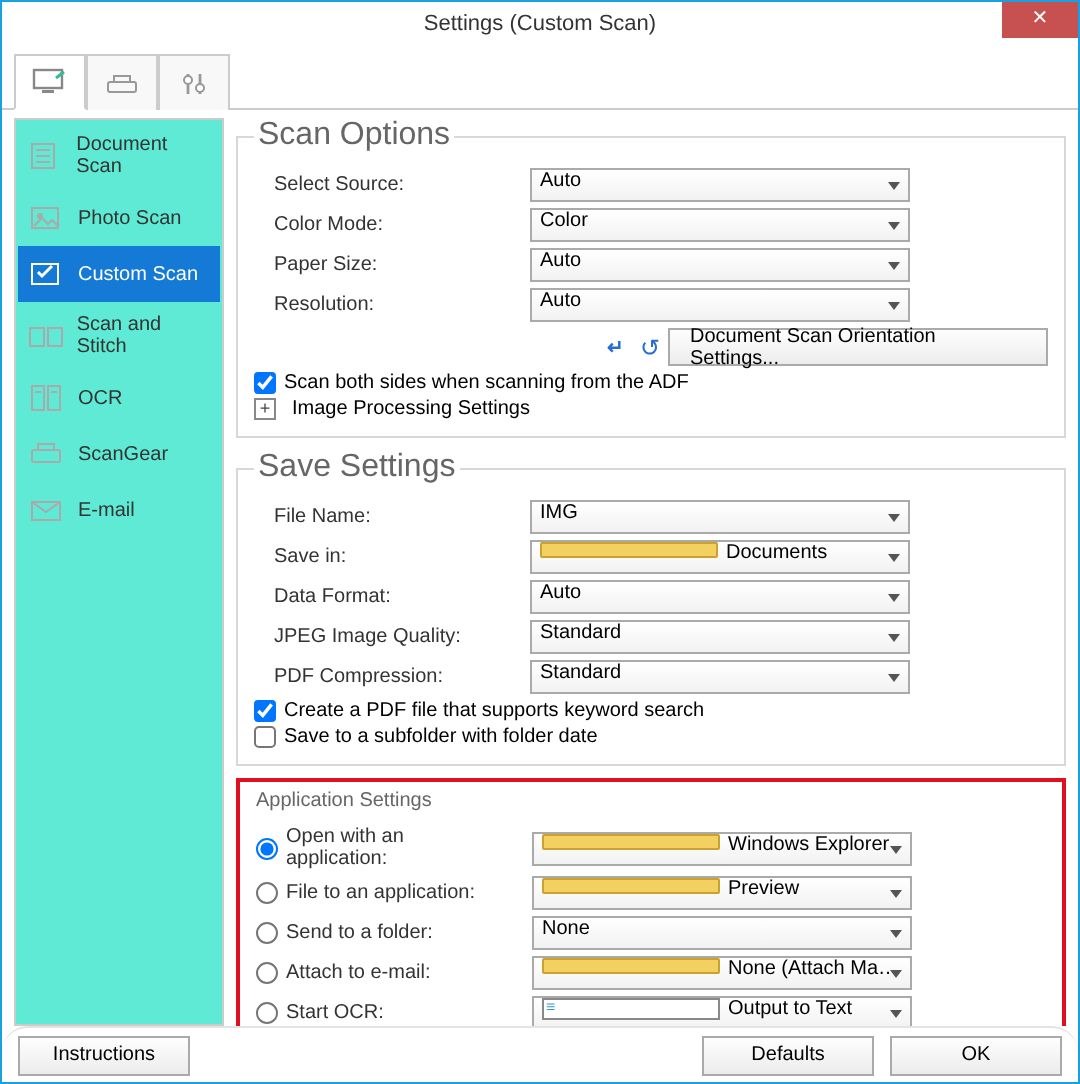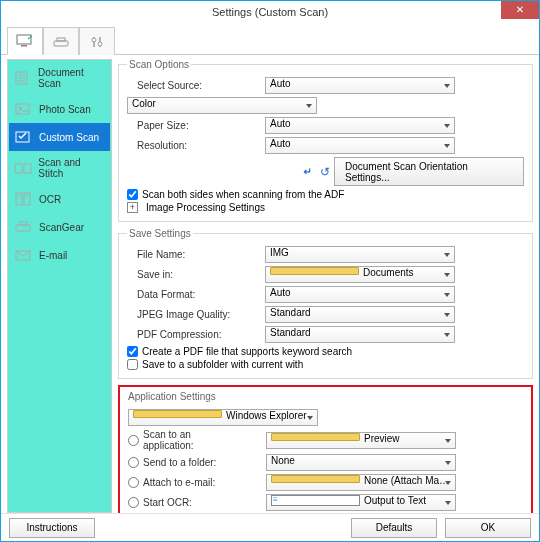--- a/index.html
+++ b/index.html
@@ -11,42 +11,42 @@
   .toolbar { height: 32px; border-bottom: 1px solid #ccc; display: flex; padding-left: 6px; padding-top: 4px; gap:0;}
   .toolbar-tab { width: 36px; height: 28px; border: 1px solid #ccc; border-bottom: none; background: #f8f8f8; display: flex; align-items: center; justify-content: center; }
   .toolbar-tab.active { background: #fff; border-bottom: 1px solid #fff; position: relative; z-index: 2;}
   .body { flex: 1; display: flex; overflow:hidden; padding: 4px 6px 0 6px; gap:6px; }
   .sidebar { width: 105px; border: 1px solid #ccc; background: #5eead4; padding: 1px; }
   .side-item { display: flex; align-items: center; gap: 6px; padding: 6px 4px; color: #333; }
   .side-item.active { background: #147ad6; color: #fff; }
   .side-icon { width: 20px; height: 16px; display: flex; align-items: center; justify-content: center; color:#888; }
   .main { flex: 1; display: flex; flex-direction: column; gap: 6px; overflow:hidden;}
   fieldset { border: 1px solid #d8d8d8; padding: 4px 8px 6px 8px; margin: 0; position: relative;}
-  legend { color: #666; font-size: 10px; padding: 0 2px; }
+  legend { color: #666; font-size: 16px; padding: 0 2px; }
   .row { display: flex; align-items: center; margin: 3px 0; gap: 28px; }
   .row-label { width: 110px; color: #333; }
   .row-label.indent { padding-left:10px; }
   .sel { flex: 1; max-width: 190px; height: 17px; border: 1px solid #aaa; background: linear-gradient(#fff,#f2f2f2); display: flex; align-items: flex-start; padding: 0 4px; position: relative; }
   .sel::after { content: ""; position: absolute; right: 4px; top: 6px; border-left: 3px solid transparent; border-right: 3px solid transparent; border-top: 4px solid #555; }
   .sel span { flex:1; overflow:hidden; white-space:nowrap; text-overflow:ellipsis;}
   .folder-glyph { display:inline-block; width:11px; height:8px; background:#f3d160; border:1px solid #caa22d; border-radius:1px; margin-right:4px; position:relative;}
   .folder-glyph::before{content:"";position:absolute;top:-3px;left:0;width:5px;height:2px;background:#f3d160;border:1px solid #caa22d;border-bottom:none;border-radius:1px 1px 0 0;}
   .txt-glyph { display:inline-block; width:9px;height:11px;background:#fff;border:1px solid #888;margin-right:4px;position:relative;}
   .txt-glyph::before{content:"≡";position:absolute;left:1px;top:-1px;font-size:8px;color:#39c;}
-  .btn { height: 29px; border: 1px solid #aaa; background: linear-gradient(#fefefe,#ececec); display: inline-flex; align-items: center; justify-content: center; padding: 0 10px; }
+  .btn { height: 19px; border: 1px solid #aaa; background: linear-gradient(#fefefe,#ececec); display: inline-flex; align-items: center; justify-content: center; padding: 0 10px; }
   .btn-wide { width:190px; }
   .chk { display: flex; align-items: flex-start; gap: 4px; margin:2px 0 2px 0; }
   .chk input, .rad input { margin:0; width:11px; height:11px; }
   .rad { display:flex; align-items:center; gap:4px; }
   .plus { display:inline-flex; width:11px;height:11px;border:1px solid #888;align-items:center;justify-content:center;font-size:9px;line-height:1;color:#444;margin-right:4px;}
   .twirl { color:#2a6cd0; margin-right:2px; font-size:10px; font-weight:bold;}
   .reset { color:#2a6cd0; font-size:12px; margin-left:2px;}
   .highlight-box { border: 2px solid #e01020 !important; padding-top:8px !important;}
   .highlight-title { color:#666; position:relative; top:-4px;}
-  .bottom { height: 28px; border-top:1px solid #e4e4e4; display:flex; align-items:center; padding: 0 8px; gap:8px;}
+  .bottom { height: 28px; border-top:1px solid #e4e4e4; display:flex; align-items:center; padding: 0 8px; gap:8px;border-radius:13px;}
   .bottom .spacer { flex:1; }
   .btn-bottom { width: 86px; height:20px; }
   svg { display:block; }
 </style>
 </head>
 <body>
 
 <div class="window">
 
   <div class="titlebar">
@@ -164,20 +164,21 @@
 
       <fieldset>
         <legend>Scan Options</legend>
         <div class="row">
           <span class="row-label indent">Select Source:</span>
           <div class="sel">
               <span>Auto</span>
             </div>
         </div>
         <div class="row">
+          <span class="row-label indent">Color Mode:</span>
           <div class="sel">
               <span>Color</span>
             </div>
         </div>
         <div class="row">
           <span class="row-label indent">Paper Size:</span>
           <div class="sel">
               <span>Auto</span>
             </div>
         </div>
@@ -236,37 +237,43 @@
           <div class="sel">
               <span>Standard</span>
             </div>
         </div>
         <div class="chk">
           <input type="checkbox" checked="" style="">
           <span>Create a PDF file that supports keyword search</span>
         </div>
         <div class="chk">
           <input type="checkbox" style="">
-          <span>Save to a subfolder with current with</span>
+          <span>Save to a subfolder with folder date</span>
         </div>
       </fieldset>
 
       <fieldset class="highlight-box">
         <span class="highlight-title">Application Settings</span>
         <div class="row">
+          <span class="row-label">
+              <label class="rad">
+                <input type="radio" name="appset" checked="" style="">
+                <span>Open with an application:</span>
+              </label>
+            </span>
           <div class="sel">
               <span class="folder-glyph"></span>
               <span>Windows Explorer</span>
             </div>
         </div>
         <div class="row">
           <span class="row-label">
               <label class="rad">
                 <input type="radio" name="appset" style="">
-                <span>Scan to an application:</span>
+                <span>File to an application:</span>
               </label>
             </span>
           <div class="sel">
               <span class="folder-glyph"></span>
               <span>Preview</span>
             </div>
         </div>
         <div class="row">
           <span class="row-label">
               <label class="rad">

